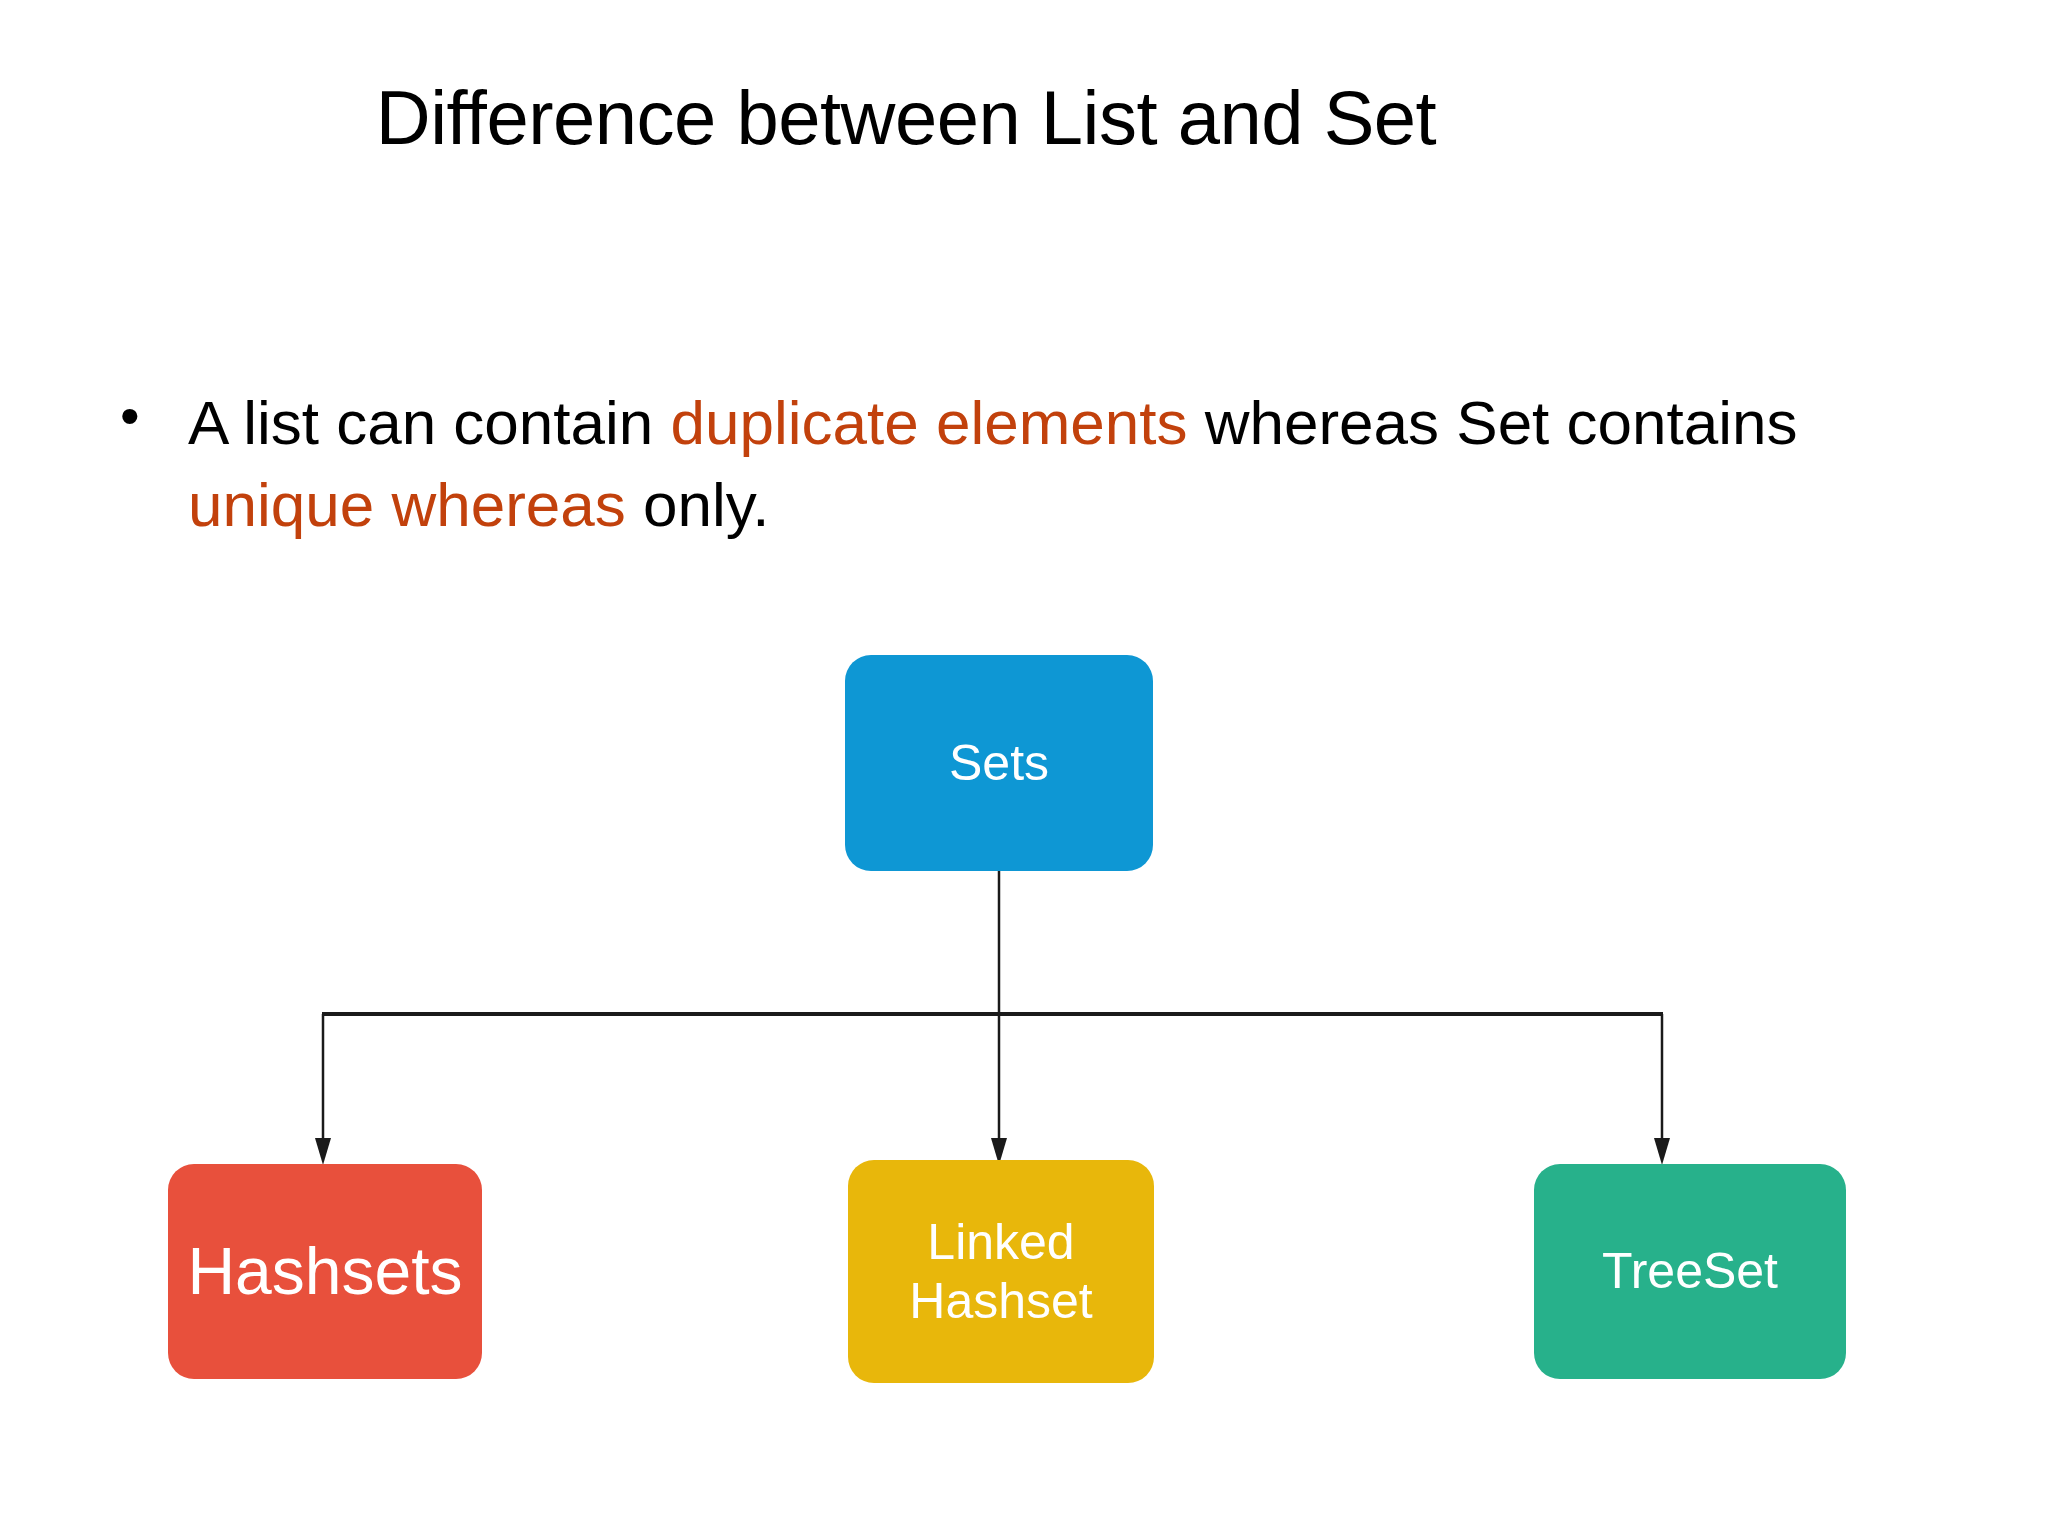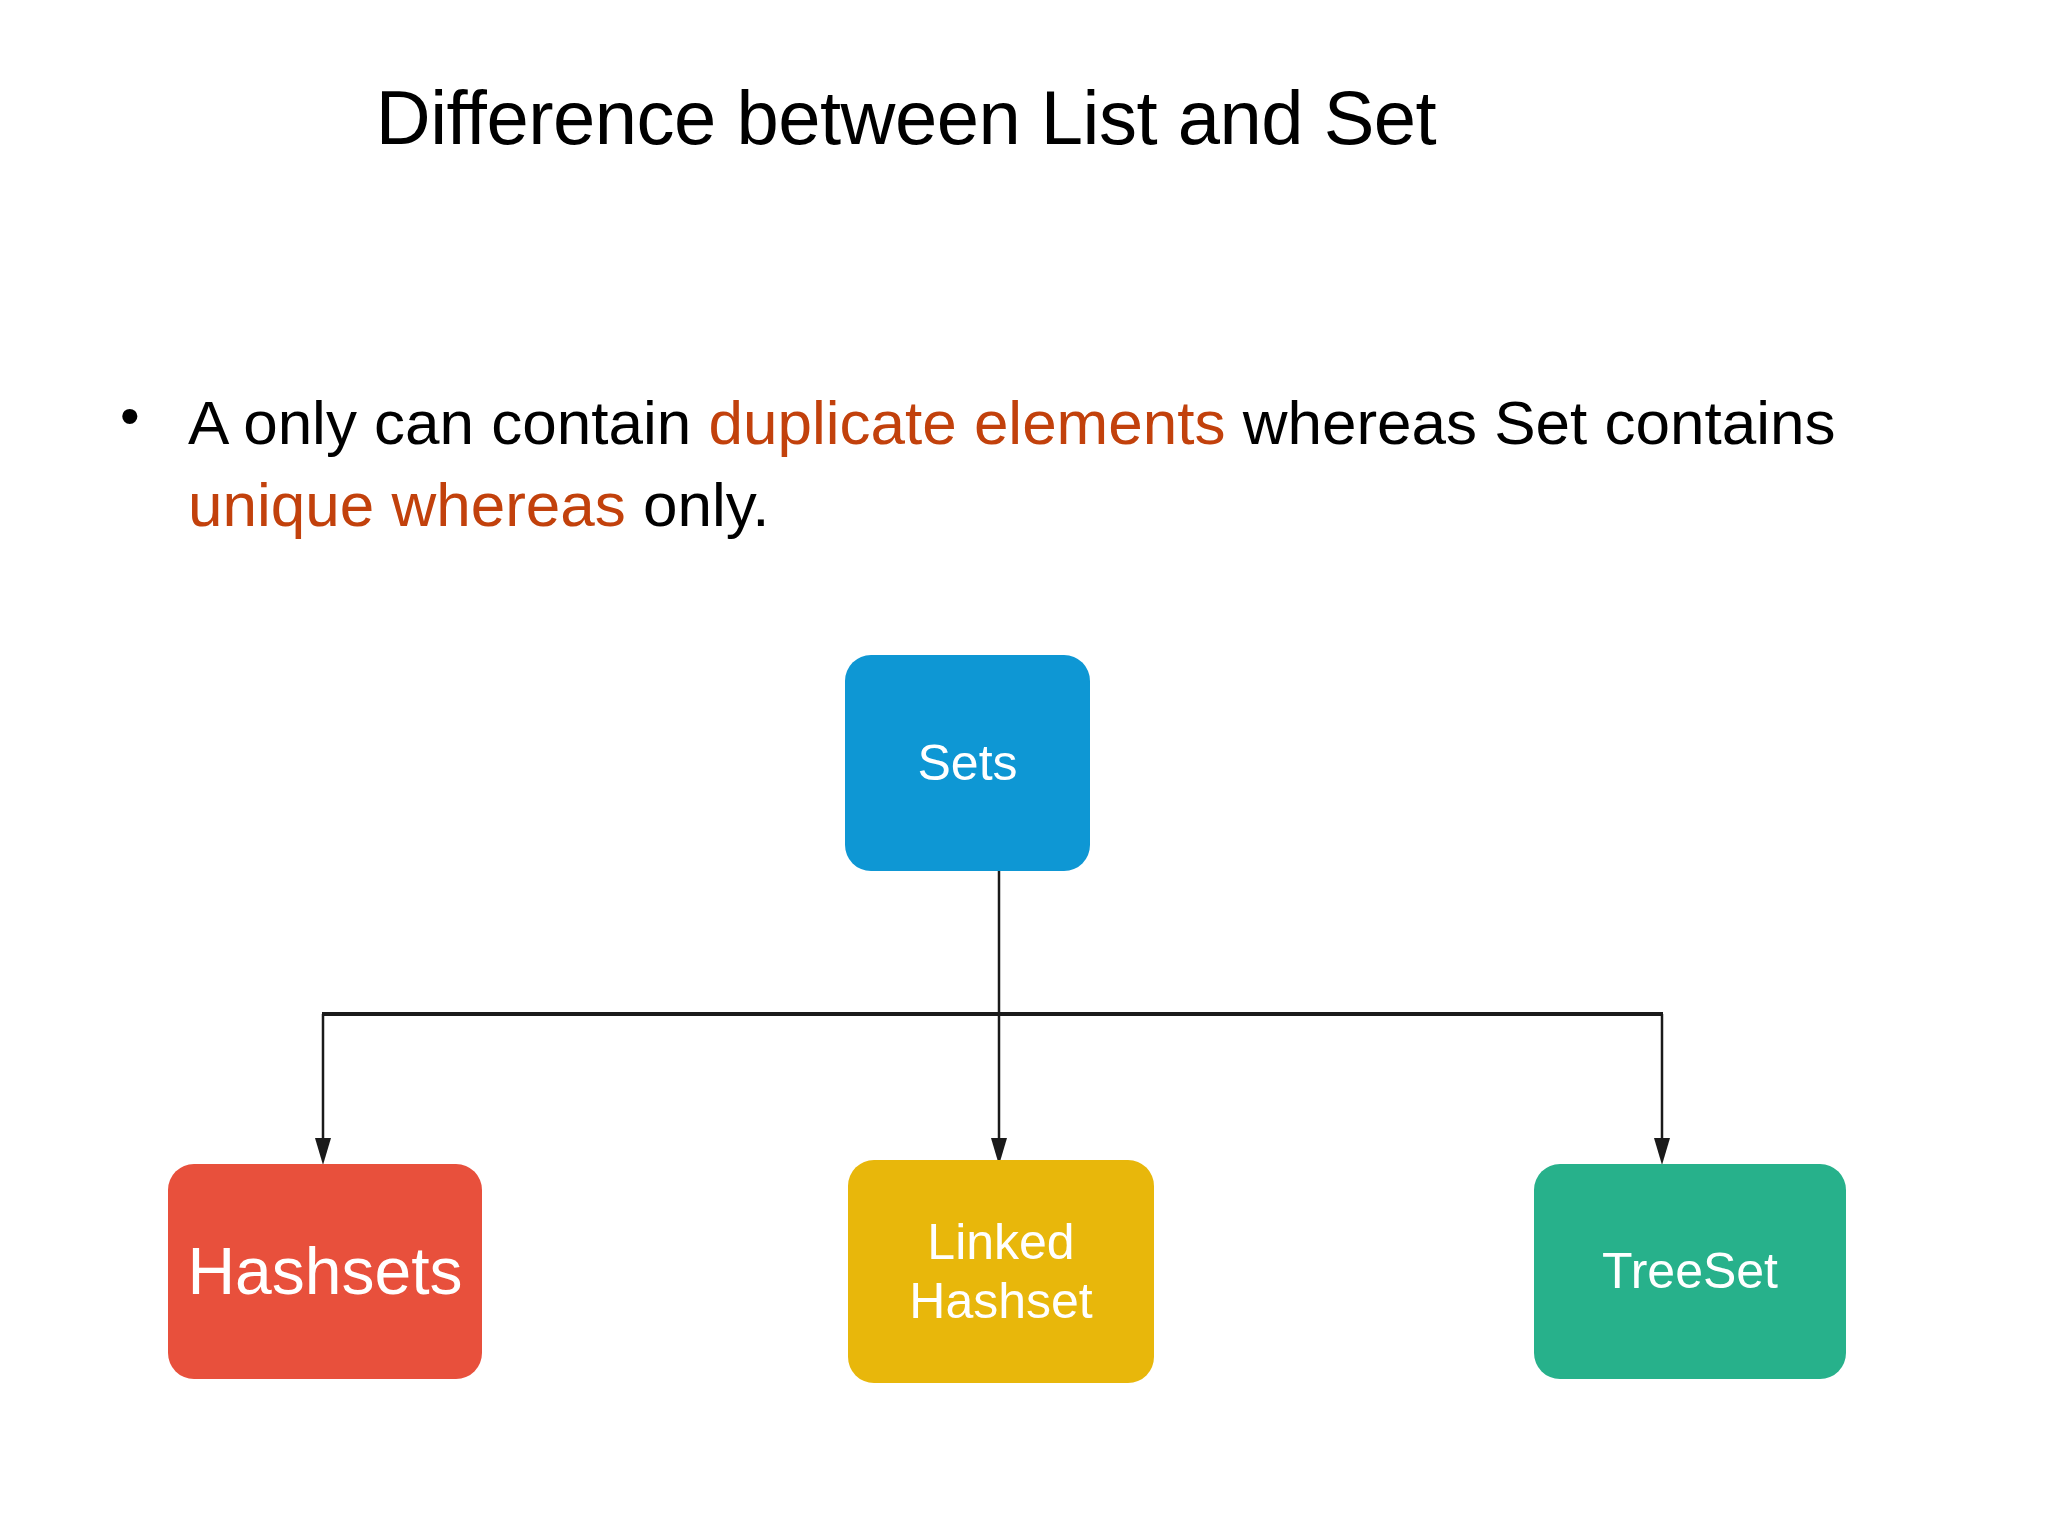--- a/index.html
+++ b/index.html
@@ -81,21 +81,21 @@
     font-family: "Liberation Sans", sans-serif;
     font-weight: 400;
     text-align: center;
     line-height: 1.18;
     box-sizing: border-box;
   }
 
   .node-sets {
     left: 845px;
     top: 655px;
-    width: 245px;
+    width: 308px;
     height: 216px;
     background: #0E97D4;
     font-size: 50px;
   }
   .node-hashsets {
     left: 168px;
     top: 1164px;
     width: 314px;
     height: 215px;
     background: #E8503C;
@@ -128,21 +128,21 @@
   }
 </style>
 </head>
 <body>
 
 <div class="slide-title">Difference between List and Set</div>
 
 <div class="bullet-block">
   <span class="bullet-marker">•</span>
   <span class="bullet-text">
-    <span>A only can contain </span><span class="hl-red">duplicate elements</span><span> whereas Set contains </span><span class="hl-red">unique whereas</span><span> only.</span>
+    <span>A list can contain </span><span class="hl-red">duplicate elements</span><span> whereas Set contains </span><span class="hl-red">unique whereas</span><span> only.</span>
   </span>
 </div>
 
 <div class="diagram">
 
   <svg class="connectors" viewBox="0 0 2048 1536">
 
     <line x1="999" y1="871" x2="999" y2="1014" stroke="#1A1A1A" stroke-width="2.5"></line>
 
     <line x1="322" y1="1014" x2="1663" y2="1014" stroke="#1A1A1A" stroke-width="4"></line>

